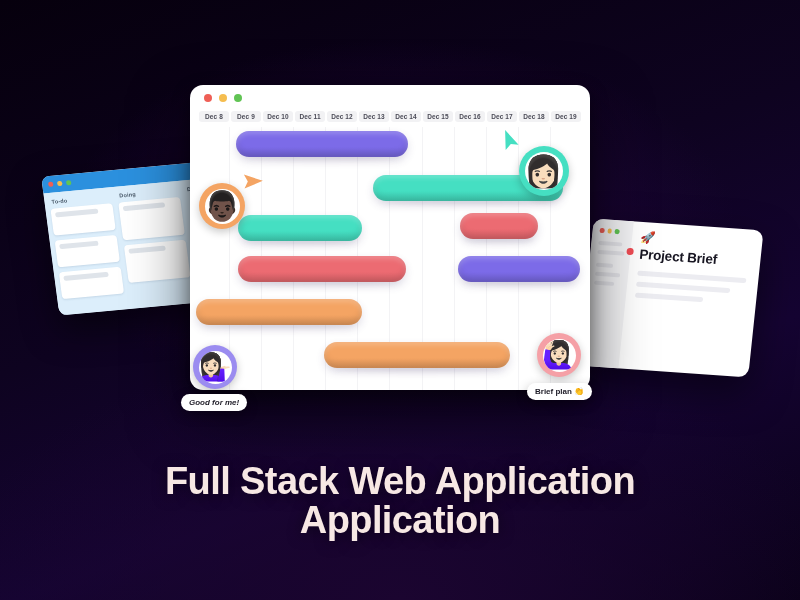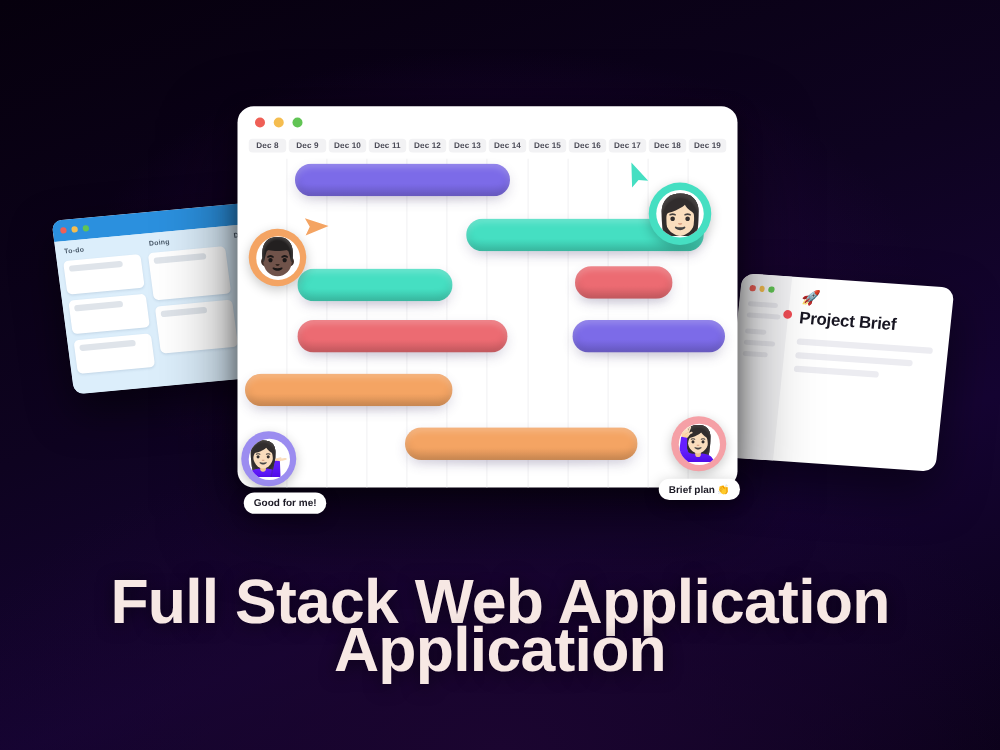--- a/index.html
+++ b/index.html
@@ -250,21 +250,21 @@
   
   .cursor { position: absolute; z-index: 8; }
 
   
   #headline {
     position: absolute;
     left: 0; right: 0;
     top: 462px;
     text-align: center;
     color: #f7e8e4;
-    font-size: 50px;
+    font-size: 38px;
     line-height: 39px;
     font-weight: 700;
     letter-spacing: -.6px;
     text-shadow: 0 2px 14px rgba(0,0,0,.5);
   }
 </style>
 </head>
 <body>
 
 <div id="stage">
@@ -380,21 +380,21 @@
       </div>
       <div class="avatar" style="left: 519px; top: 146px; width: 50px; height: 50px; background: rgb(69, 223, 194);">
         <div class="face" style="width: 38px; height: 38px; font-size: 31px;">👩🏻</div>
       </div>
       <div class="avatar" style="left: 193px; top: 345px; width: 44px; height: 44px; background: rgb(155, 140, 240);">
         <div class="face" style="width: 33px; height: 33px; font-size: 27px;">💁🏻‍♀️</div>
       </div>
       <div class="avatar" style="left: 537px; top: 333px; width: 44px; height: 44px; background: rgb(245, 160, 166);">
         <div class="face" style="width: 33px; height: 33px; font-size: 27px;">🙋🏻‍♀️</div>
       </div>
-      <div class="tip" style="left: 195px; top: 394px;">Good for me!</div>
+      <div class="tip" style="left: 181px; top: 394px; font-style: italic;">Good for me!</div>
       <div class="tip" style="left: 527px; top: 383px;">Brief plan 👏</div>
       <div class="cursor" style="left: 236px; top: 168px;">
         <svg width="26" height="26" viewBox="0 0 24 24" style="transform:rotate(128deg);display:block">
           <path d="M4 2 L20 11 L13 12.6 L10.2 19.4 Z" fill="#f4a463"></path>
         </svg>
       </div>
       <div class="cursor" style="left: 497px; top: 130px;">
         <svg width="26" height="26" viewBox="0 0 24 24" style="transform:rotate(18deg);display:block">
           <path d="M4 2 L20 11 L13 12.6 L10.2 19.4 Z" fill="#45dfc2"></path>
         </svg>

